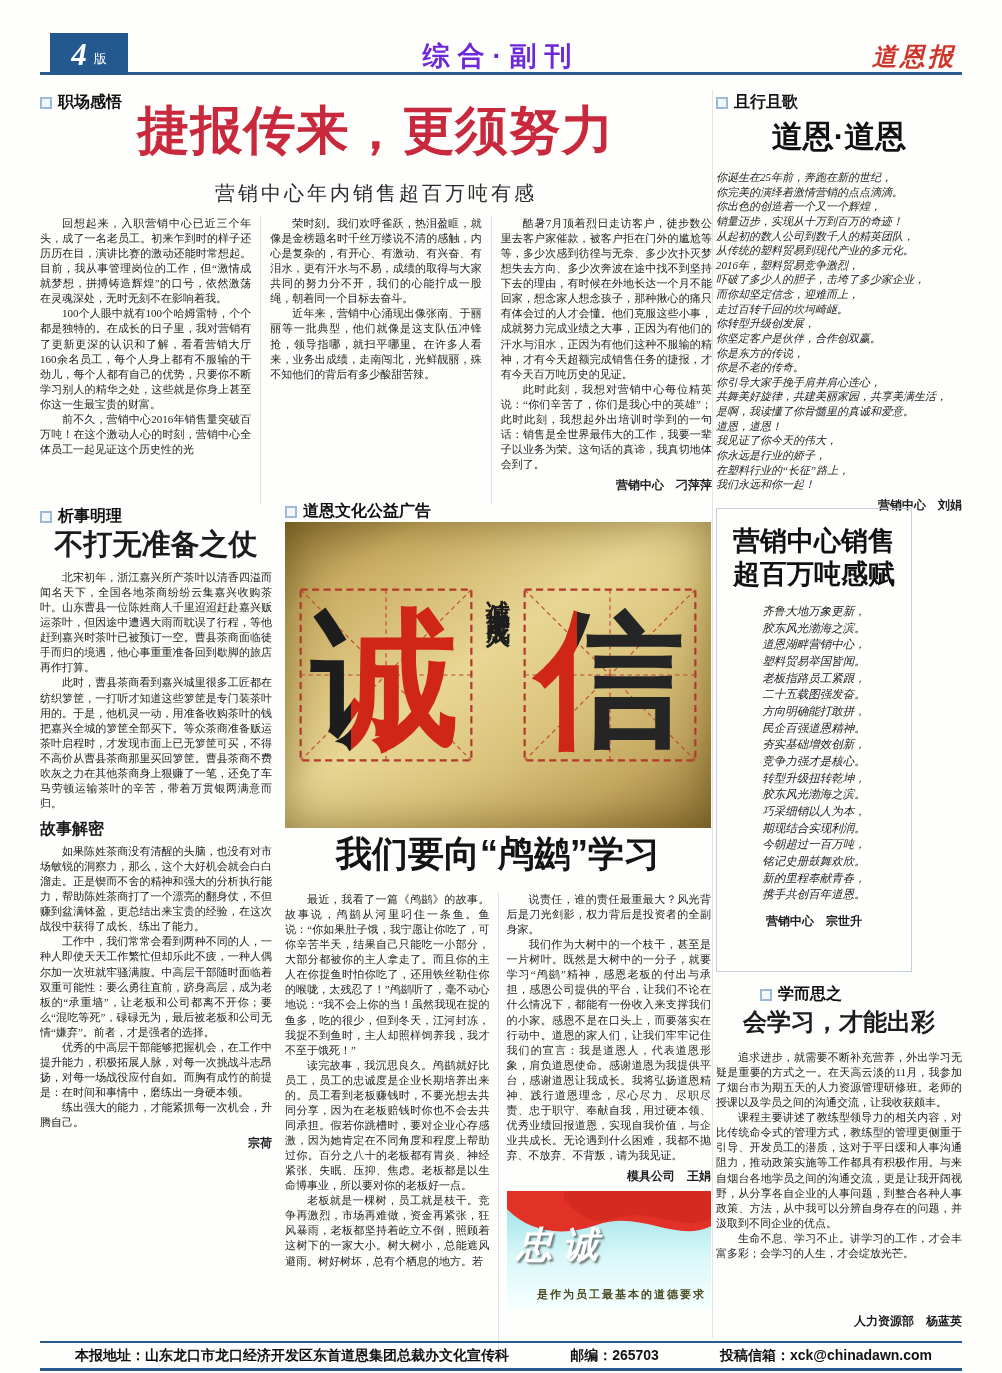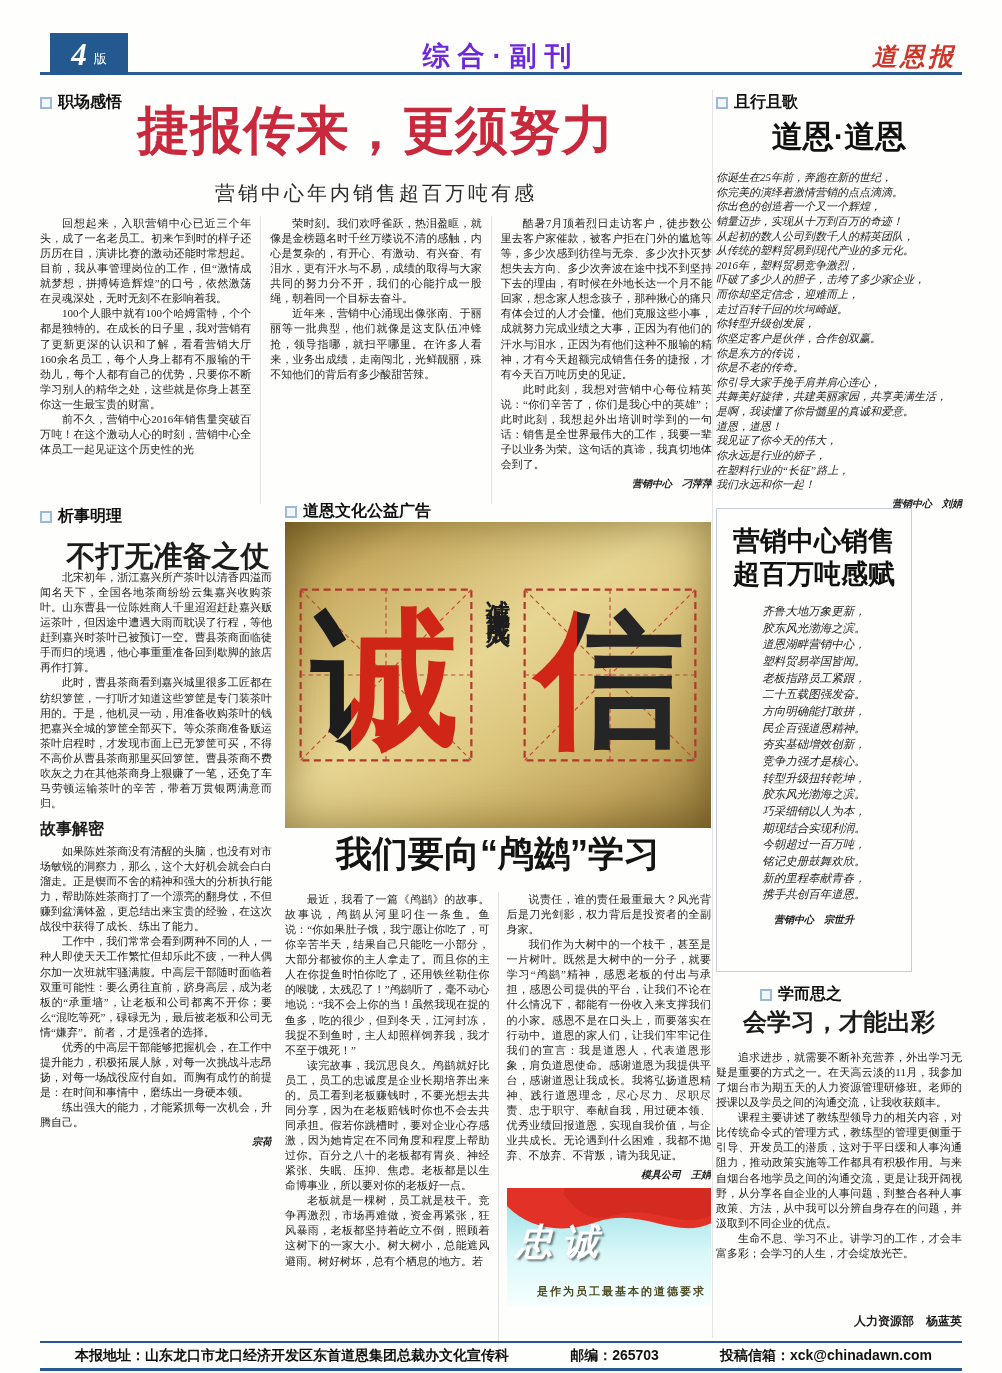--- a/index.html
+++ b/index.html
@@ -26,22 +26,22 @@
   .sq { width:12px; height:12px; border:2px solid #9db9d8; background:#f2f7fc; flex:none; }
   .label-workplace { left:40px;  top:92px; }
   .label-song      { left:716px; top:92px; }
   .label-analysis  { left:40px;  top:506px; }
   .label-ad1       { left:285px; top:501px; }
   .label-reading   { left:285px; top:810px; }
   .label-learning  { left:716px; top:984px;padding-left:44px; }
 
   
   .para { margin:0; text-indent:2em; text-align:justify; font-size:11px; line-height:1.37; }
-  .byline { text-align:right; font-weight:bold; font-size:10px; margin-top:5px;
-            font-family:"Liberation Sans","DejaVu Sans",sans-serif;font-style:italic; }
+  .byline { text-align:right; font-weight:bold; font-size:12px; margin-top:5px;
+            font-family:"Liberation Sans","DejaVu Sans",sans-serif; }
   .subhead { font-family:"Liberation Sans","DejaVu Sans",sans-serif; font-weight:bold;
              font-size:16px; margin:8px 0 4px; }
   .vsep { position:absolute; left:712px; top:90px; height:1248px; width:1px; background:#e4e4e4; }
 
   
   .main-title { position:absolute; left:40px; top:102px; width:672px; margin:0; text-align:center;
                 font-family:"Liberation Sans","DejaVu Sans",sans-serif; font-weight:900;
                 font-size:52px; line-height:1.1; color:#c9293c; letter-spacing:1px; }
   .main-sub { position:absolute; left:40px; top:180px; width:672px; text-align:center;
               font-size:20px; letter-spacing:3px; color:#2b2b2b; }
@@ -51,21 +51,21 @@
   .main-cols .col:first-child { padding-left:0; }
   .main-cols .col:last-child { border-right:none; padding-right:0; }
 
   
   .poem1 { position:absolute; left:716px; top:116px; width:246px; }
   .poem1-title { margin:0 0 12px; text-align:center; font-family:"Liberation Sans","DejaVu Sans",sans-serif;
                  font-weight:900; font-size:31px; color:#111; }
   .pline { font-size:11px; line-height:1.33; font-style:italic; color:#222; }
 
   
-  .analysis-title { position:absolute; left:40px; top:525px; width:232px; margin:12px; text-align:center;
+  .analysis-title { position:absolute; left:40px; top:525px; width:232px; margin:0; text-align:center;
                     font-family:"Liberation Sans","DejaVu Sans",sans-serif; font-weight:900; font-size:29px; }
   .analysis-body { position:absolute; left:40px; top:570px; width:232px; height:758px; overflow:hidden; }
 
   
   .ad1 { position:absolute; left:285px; top:522px; width:426px; height:306px;
          background:linear-gradient(145deg,#8a7134 0%,#c9ad62 16%,#e8d694 45%,#dcc67e 62%,#c3a75f 82%,#8f7538 100%);
          box-shadow:inset 0 0 45px rgba(80,60,10,.55);
          display:flex; align-items:center; justify-content:center; gap:8px; }
   .grid-cell { width:176px; height:176px; }
   .vert-slogan { writing-mode:vertical-rl; font-weight:bold; font-size:24px; letter-spacing:5px;

